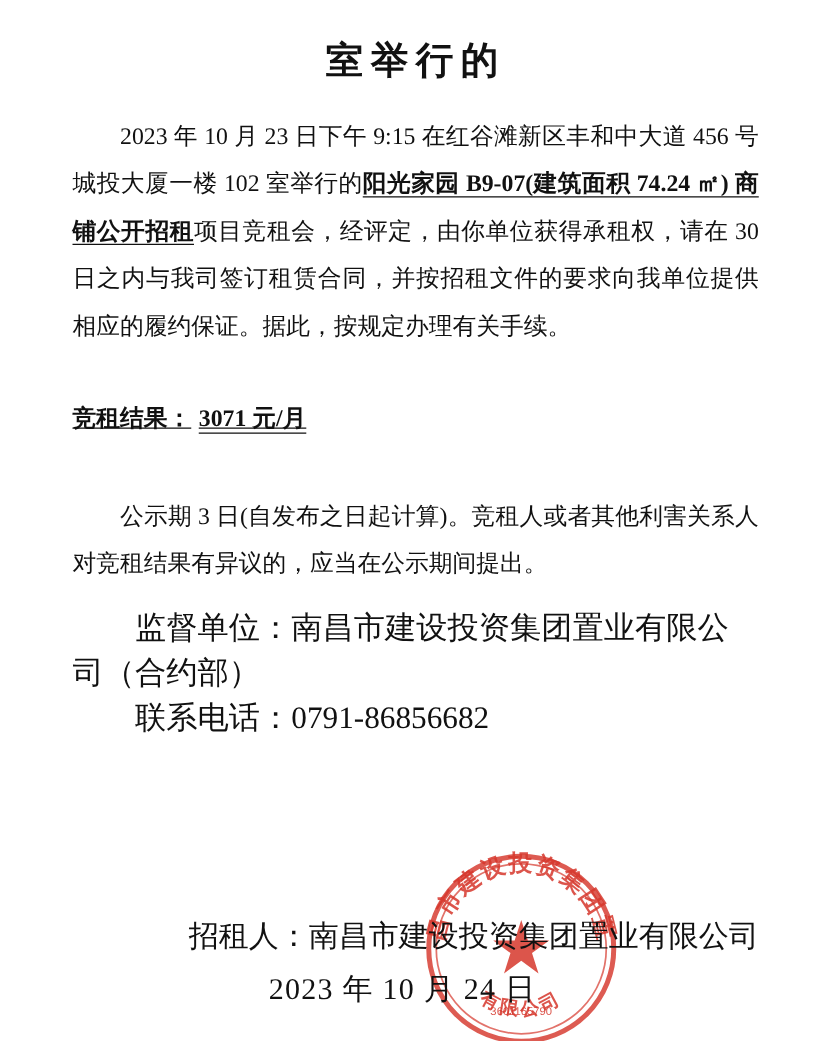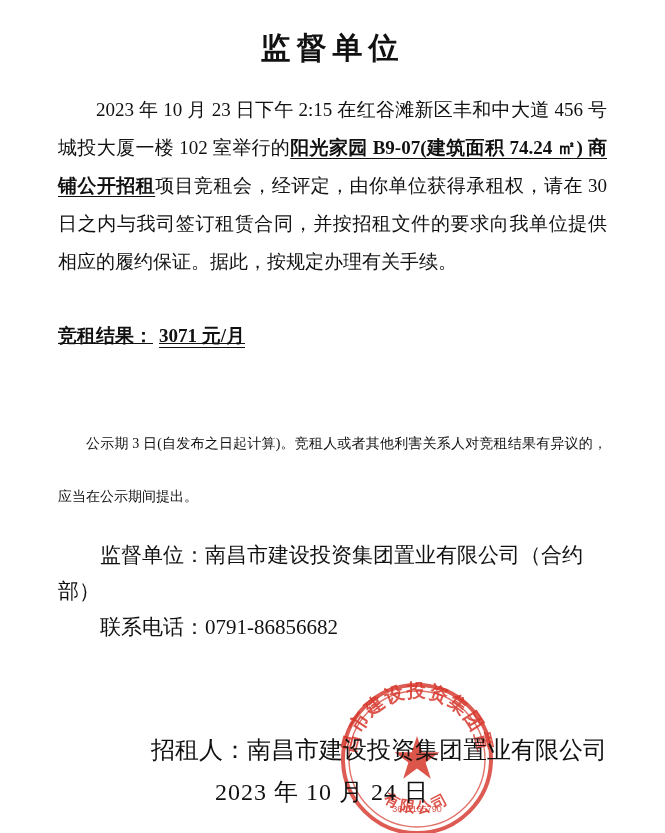--- a/index.html
+++ b/index.html
@@ -62,28 +62,28 @@
     line-height: 34px;
     text-decoration: underline;
   }
   .result-value {
     text-decoration: underline;
     text-underline-offset: 5px;
     padding: 0 6px;
     font-weight: bold;
   }
   .notice-block {
-    margin-top: 64px;
-    font-size: 14px;
-    line-height: 53px;
+    margin-top: 42px;
+    font-size: 19px;
+    line-height: 38px;
     text-align: justify;
     text-justify: inter-ideograph;
   }
   .info-line {
-    font-size: 21px;
+    font-size: 25px;
     line-height: 36px;
     text-indent: 2em;
   }
   .info-block {
     margin-top: 14px;
   }
   .sign-block {
     position: absolute;
     right: 58px;
     bottom: 48px;
@@ -137,25 +137,25 @@
     font-size: 9px;
     font-family: "Liberation Sans", sans-serif;
     opacity: .85;
   }
 </style>
 </head>
 <body>
 
 <div class="page">
 
-  <div class="doc-title">监督单位</div>
+  <div class="doc-title">室举行的</div>
 
 
   <div class="body-block indent">
-    <span>2023 年 10 月 23 日下午 2:15 在红谷滩新区丰和中大道 456 号城投大厦一楼 102 室举行的</span><span class="hl">阳光家园 B9-07(建筑面积 74.24 ㎡) 商铺公开招租</span><span>项目竞租会，经评定，由你单位获得承租权，请在 30 日之内与我司签订租赁合同，并按招租文件的要求向我单位提供相应的履约保证。据此，按规定办理有关手续。</span>
+    <span>2023 年 10 月 23 日下午 9:15 在红谷滩新区丰和中大道 456 号城投大厦一楼 102 室举行的</span><span class="hl">阳光家园 B9-07(建筑面积 74.24 ㎡) 商铺公开招租</span><span>项目竞租会，经评定，由你单位获得承租权，请在 30 日之内与我司签订租赁合同，并按招租文件的要求向我单位提供相应的履约保证。据此，按规定办理有关手续。</span>
   </div>
 
   <div class="result-line">
     <span>竞租结果：</span><span class="result-value">3071 元/月</span>
   </div>
 
   <div class="notice-block indent">公示期 3 日(自发布之日起计算)。竞租人或者其他利害关系人对竞租结果有异议的，应当在公示期间提出。</div>
 
   <div class="info-block">
     <div class="info-line">监督单位：南昌市建设投资集团置业有限公司（合约部）</div>

